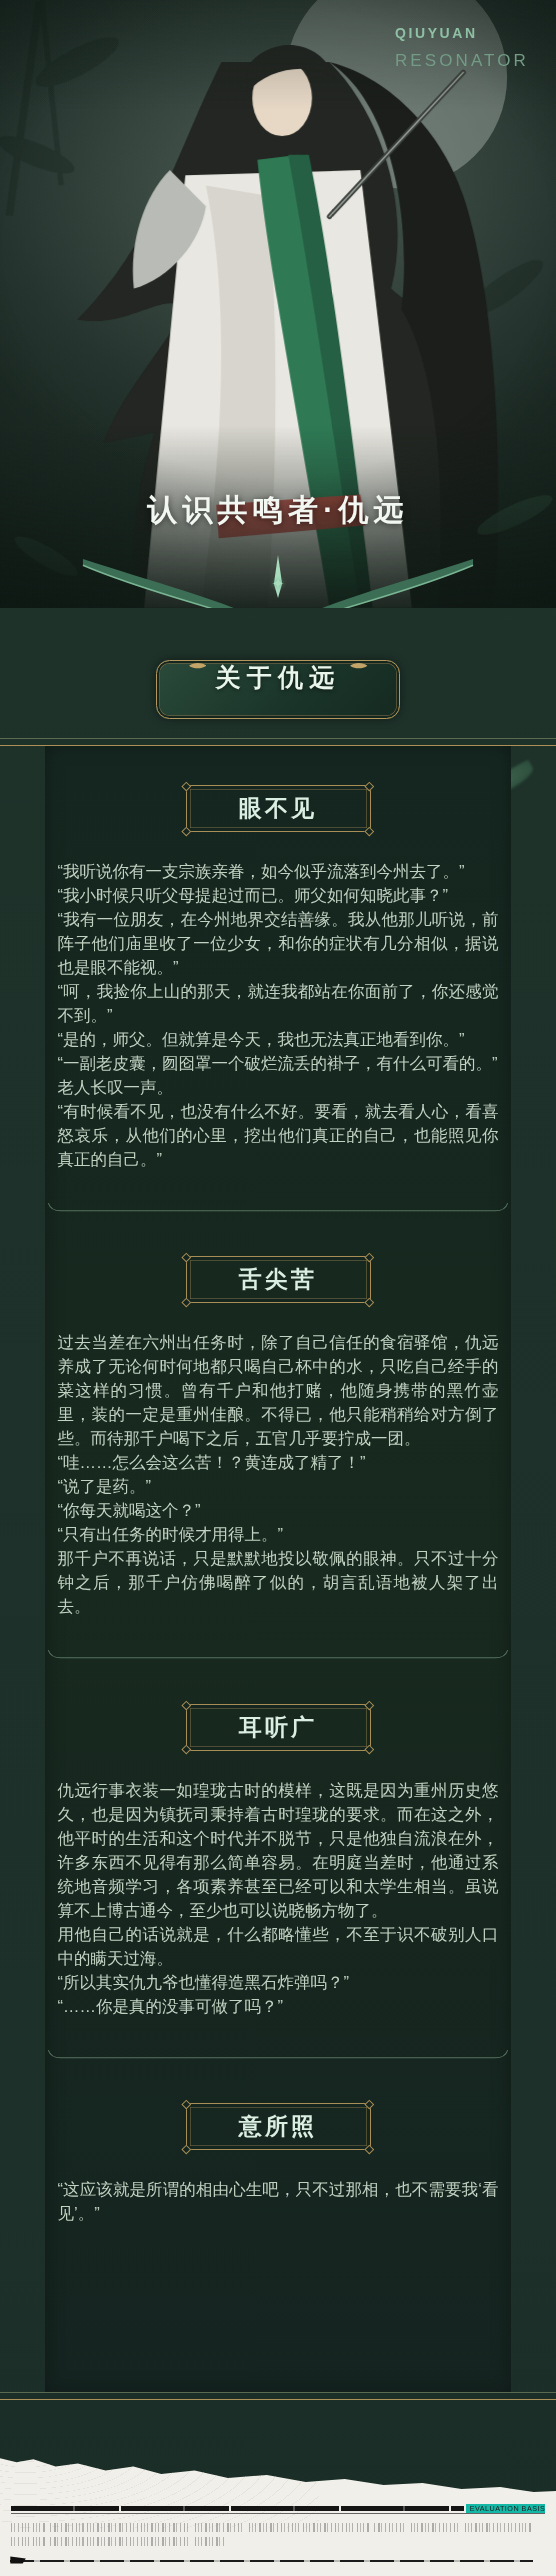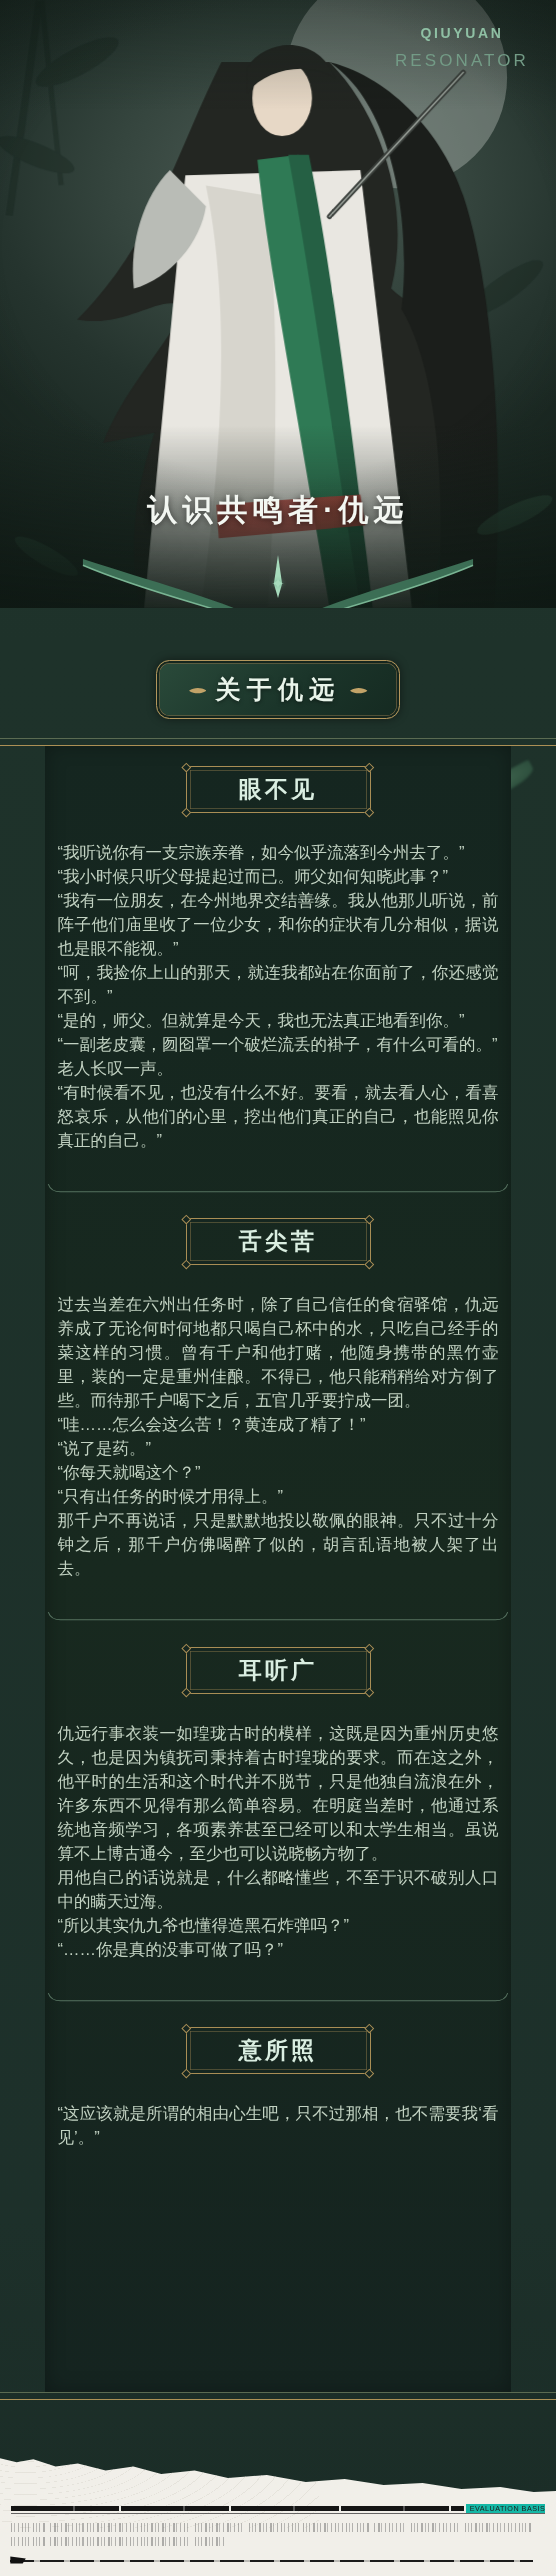--- a/index.html
+++ b/index.html
@@ -6,48 +6,48 @@
   .page{position:relative;width:556px;height:3579px;overflow:hidden;margin:0 auto;
         background:linear-gradient(180deg,#24352f 0%,#1e322a 18%,#1d302a 62%,#16251f 92%,#13201b 100%);
         font-family:"Liberation Sans","DejaVu Sans",sans-serif;}
   
   .hero{position:absolute;top:0;left:0;width:556px;height:608px;overflow:hidden;
         background:radial-gradient(ellipse 70% 50% at 52% 30%,#4c5b54 0%,#35453e 45%,#25342e 75%,#1d2b25 100%);}
   .hero:after{content:"";position:absolute;inset:0;
         background:radial-gradient(ellipse 90% 70% at 50% 40%,transparent 55%,rgba(10,18,14,.55) 100%),
                    linear-gradient(180deg,rgba(16,26,21,.35) 0%,transparent 18%,transparent 70%,rgba(20,32,26,.9) 100%);}
   .hero-art{position:absolute;top:0;left:0;}
-  .hero-logo{position:absolute;top:25px;right:27px;text-align:center;z-index:3;}
+  .hero-logo{position:absolute;top:25px;right:27px;text-align:left;z-index:3;}
   .hero-logo .hl1{font-size:14px;font-weight:bold;letter-spacing:2.6px;color:#8fc0a4;}
   .hero-logo .hl2{font-size:17px;letter-spacing:3.1px;color:#739b86;margin-top:10px;}
   .hero-title{position:absolute;top:490px;left:0;width:100%;margin:0;text-align:center;z-index:4;
         font-family:Liberation Sans, sans-serif;font-weight:700;font-size:30px;letter-spacing:5.2px;
         color:#f3f7f2;text-shadow:0 1px 7.2px rgba(0,0,0,.6);}
   .deco{position:absolute;top:555px;left:50%;transform:translateX(-50%);z-index:3;}
   .deco-star{position:absolute;top:19.6px;left:50%;transform:translateX(-50%);font-size:15.5px;color:#a8dcbd;
         text-shadow:0 0 5.2px #6fae8c;}
   
   .about-btn{position:absolute;top:660px;left:50%;transform:translateX(-50%);width:242px;height:57px;
         border-radius:13.4px;border:1px solid #b4975c;box-shadow:inset 0 0 0 2.1px #15261e,inset 0 0 0 2.6px #8a744a,0 0 9.3px rgba(0,0,0,.45);
         background:linear-gradient(135deg,#2a4a3a 0%,#1b352a 55%,#152a21 100%);
-        display:flex;align-items:center;justify-content:center;z-index:4;}
+        display:flex;align-items:flex-start;justify-content:center;z-index:4;}
   .about-btn .lbl{font-family:"Liberation Serif","DejaVu Serif",serif;font-size:25px;font-weight:700;
         letter-spacing:6.2px;color:#e9f4ea;text-shadow:0 0.5px 4.1px rgba(0,0,0,.5);}
   .leaf-orn{width:15.5px;height:7.2px;background:#c republic;} 
   .leaf-orn{background:none;}
   .leaf-orn svg{display:block;}
   .about-btn .leaf-left{margin-right:11.3px;} .about-btn .leaf-right{margin-left:11.3px;transform:scaleX(-1);}
   
   .panel{position:absolute;top:745px;left:45px;width:466px;height:1647px;z-index:2;
         background:linear-gradient(180deg,#152620 0%,#18291f 50%,#152420 100%);
         box-shadow:0 0 20.6px rgba(0,0,0,.3) inset;}
   .panel:before,.panel:after{content:"";position:absolute;left:-45px;width:556px;height:6.2px;
         border-top:0.5px solid #5b6b52;border-bottom:1.5px solid #ac9055;}
   .panel:before{top:-7.2px;} .panel:after{bottom:-8.2px;}
-  .sec{padding-top:21px;}
+  .sec{padding-top:40px;}
   .sec-head{position:relative;width:183px;height:45px;margin:0 auto 27px auto;
         border:1px solid #a98e55;box-shadow:inset 0 0 0 3.1px #152620,inset 0 0 0 3.6px rgba(169,142,85,.75);
         display:flex;align-items:center;justify-content:center;}
   .sec-head i{position:absolute;width:4.6px;height:4.6px;background:#152620;border:0.5px solid #a98e55;transform:rotate(45deg);}
   .sec-head i.c1{top:-3.1px;left:-3.1px;} .sec-head i.c2{top:-3.1px;right:-3.1px;}
   .sec-head i.c3{bottom:-3.1px;left:-3.1px;} .sec-head i.c4{bottom:-3.1px;right:-3.1px;}
   .sec-head span{font-family:"Liberation Serif","DejaVu Serif",serif;font-size:23px;font-weight:700;
         letter-spacing:3.1px;color:#daeee1;}
   .sec-body{width:441px;margin:0 auto;}
   .sec-body .para{margin:0;font-size:16.5px;line-height:24px;color:#c2d2c2;text-align:justify;}

